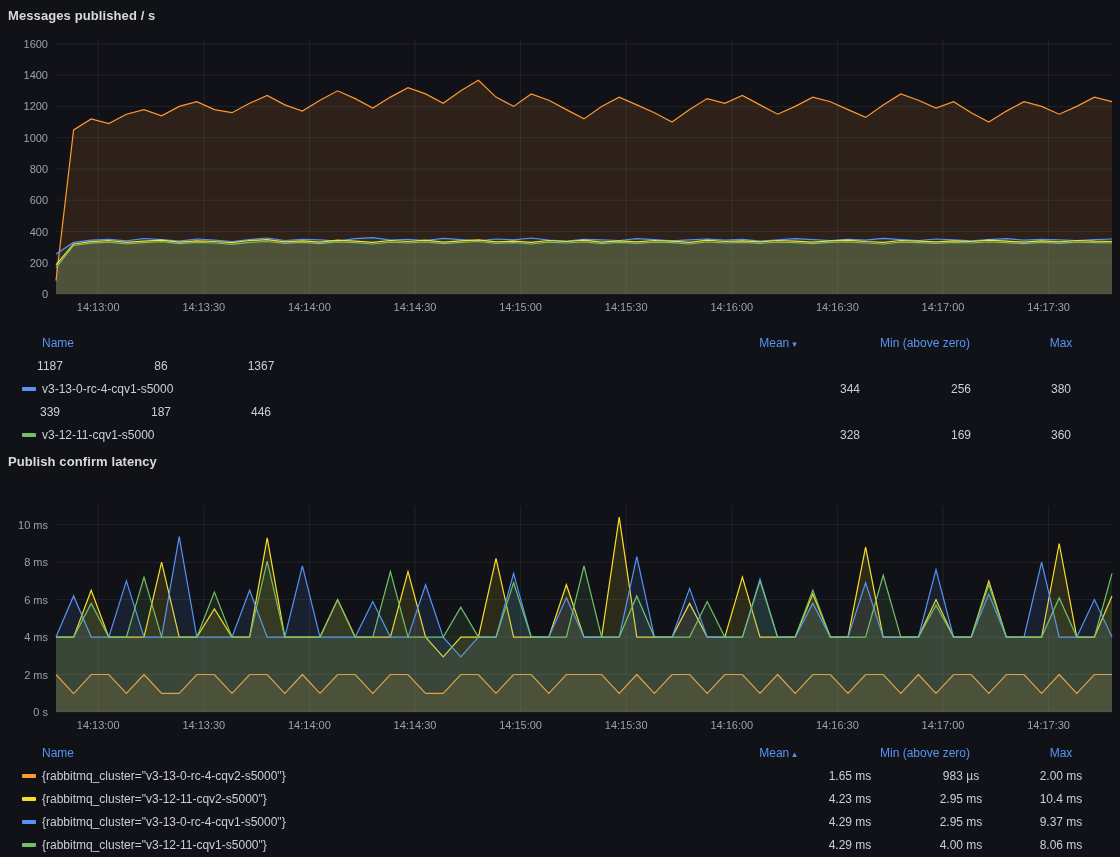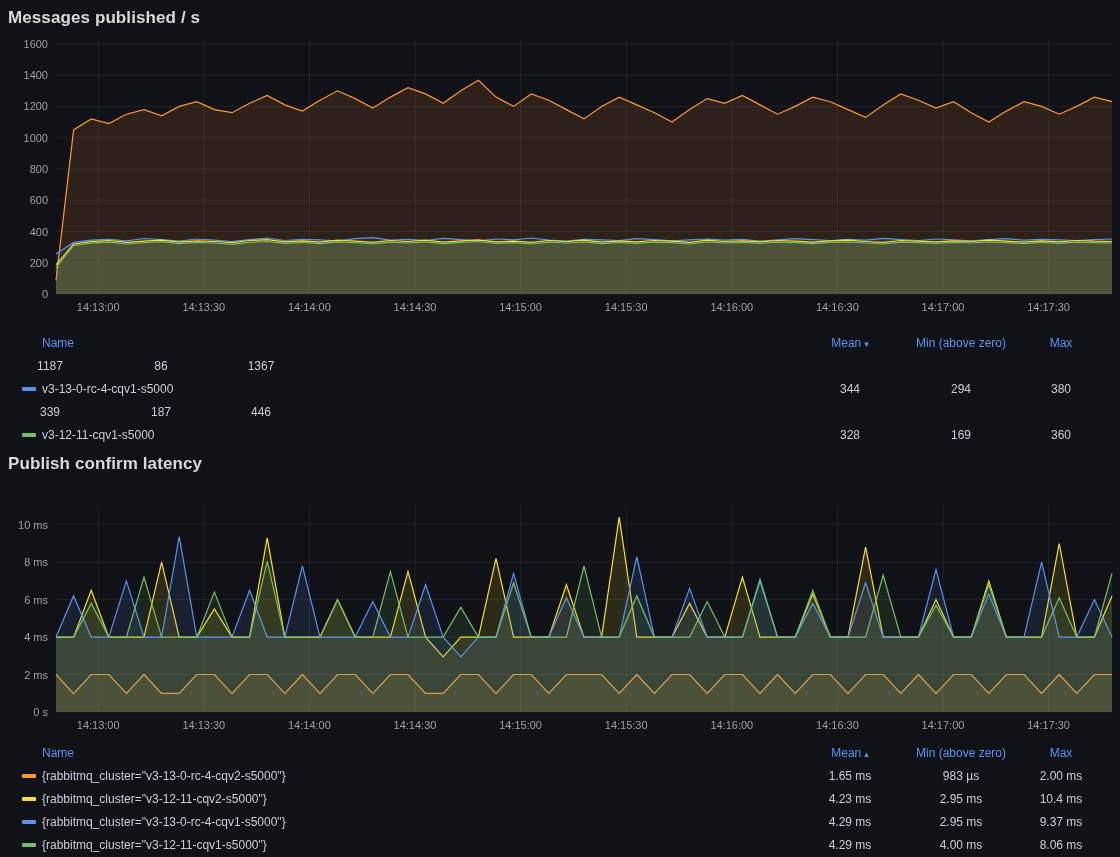--- a/index.html
+++ b/index.html
@@ -9,37 +9,37 @@
     background:var(--bg,#111217);
     font-family:"Liberation Sans",sans-serif;
     overflow:hidden;
     color:var(--text,#CCCCDC);
   }
   .panel{width:1120px}
   .panel-title{
     height:32px;
     padding:8px 0 0 8px;
     color:var(--title,#D8D9DA);
-    font-size:17px;
+    font-size:13px;
     font-weight:600;
     letter-spacing:.1px;
     cursor:pointer;
   }
   .chart{width:1120px;position:relative}
   .chart.c1{height:300px}
   .chart.c2{height:264px}
   svg text{
     fill:var(--muted,#9DA0A8);
     font-size:11px;
     font-family:"Liberation Sans",sans-serif;
   }
   .legend{padding-right:20px;font-size:12px}
   .legend-header{
     display:flex;height:22px;align-items:center;
-    color:var(--accent,#5794F2);font-weight:500;
+    color:var(--accent,#5794F2);font-weight:500;gap:36px;
   }
   .legend-header .hname{flex:1;padding-left:42px;cursor:pointer}
   .legend-row{display:flex;height:23px;align-items:center}
   .lname{flex:1;display:flex;align-items:center;padding-left:22px;min-width:0;overflow:hidden}
   .series-name{margin-left:6px;cursor:pointer;white-space:nowrap}
   .swatch{display:inline-block;width:14px;height:4px;border-radius:1px;flex:none}
   .val{text-align:center;white-space:nowrap}
   .v-mean{width:100px}
   .v-min{width:122px}
   .v-max{width:78px}
@@ -112,21 +112,21 @@
         <span class="val v-mean">1187</span>
         <span class="val v-min">86</span>
         <span class="val v-max">1367</span>
       </div>
       <div class="legend-row">
         <span class="lname">
             <i class="swatch" style="background-color: rgb(87, 148, 242);"></i>
             <span class="series-name">v3-13-0-rc-4-cqv1-s5000</span>
           </span>
         <span class="val v-mean">344</span>
-        <span class="val v-min">294</span>
+        <span class="val v-min">256</span>
         <span class="val v-max">380</span>
       </div>
       <div class="legend-row">
         <span class="val v-mean">339</span>
         <span class="val v-min">187</span>
         <span class="val v-max">446</span>
       </div>
       <div class="legend-row">
         <span class="lname">
             <i class="swatch" style="background-color: rgb(115, 191, 105);"></i>

